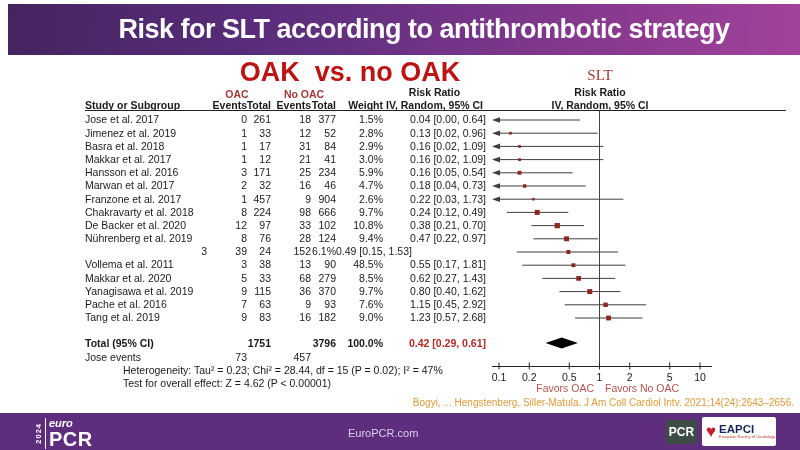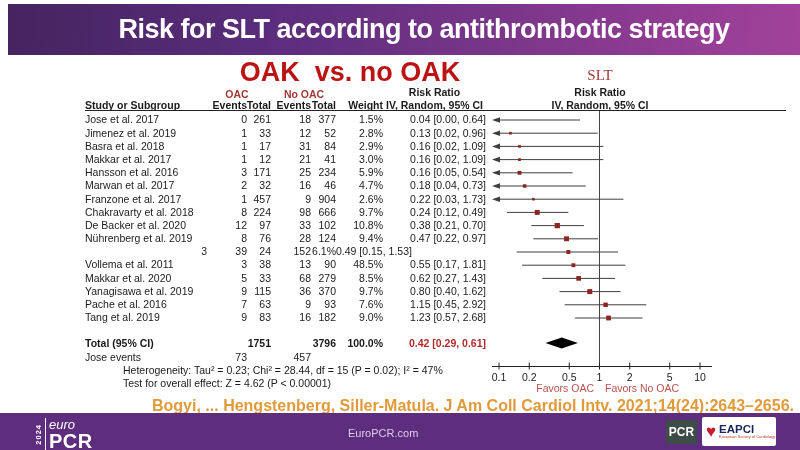--- a/index.html
+++ b/index.html
@@ -30,26 +30,26 @@
              font-size:10.5px;white-space:nowrap;}
   .grid-line .num{text-align:right;}
   .bold{font-weight:bold;}
   .red-ci{color:#b02a28;font-weight:bold;}
   .freeline{position:absolute;left:85px;font-size:10.5px;white-space:nowrap;padding-left:38px;}
   
   #forest-svg{position:absolute;left:0;top:0;pointer-events:none;}
   #forest-svg text.tick{font-family:"Liberation Sans",sans-serif;font-size:10.5px;fill:#222;}
   #forest-svg text.favors{font-family:"Liberation Sans",sans-serif;font-size:10.5px;fill:#b5524e;}
   
-  .citation{position:absolute;right:6px;top:397px;font-size:16px;font-weight:bold;color:#e09a3a;white-space:nowrap;}
+  .citation{position:absolute;right:6px;top:397px;font-size:10px;font-weight:normal;color:#e09a3a;white-space:nowrap;}
   .footer{position:absolute;left:0;top:413px;width:800px;height:37px;background:#5e2d7d;}
   .europcr-logo{position:absolute;left:34px;top:5px;display:flex;align-items:center;color:#fff;}
   .logo-year{writing-mode:vertical-rl;transform:rotate(180deg);font-size:7.5px;font-weight:bold;letter-spacing:1px;margin-right:2px;}
   .logo-col{border-left:1.5px solid #fff;padding-left:3px;display:flex;flex-direction:column;line-height:1;}
-  .logo-euro{font-size:13px;font-style:italic;}
+  .logo-euro{font-size:11px;font-style:italic;font-weight:bold;}
   .logo-pcr{font-size:20px;font-weight:bold;letter-spacing:0.5px;}
   .footer-url{position:absolute;left:348px;top:14px;font-size:11px;color:#ddd0ea;}
   .pcr-badge{position:absolute;left:666px;top:7px;width:31px;height:24px;background:#3e4c48;
              color:#fff;font-weight:bold;font-size:12px;display:flex;align-items:center;justify-content:center;border-radius:2px;}
   .eapci-badge{position:absolute;left:702px;top:4px;width:74px;height:29px;background:#fff;border-radius:2px;
                display:flex;align-items:center;gap:3px;padding-left:4px;box-sizing:border-box;}
   .eapci-heart{color:#c41e2f;font-size:17px;line-height:1;}
   .eapci-texts{display:flex;flex-direction:column;line-height:1;}
   .eapci-name{color:#15265c;font-weight:bold;font-size:11.5px;}
   .eapci-tag{color:#c0392b;font-size:4px;}

